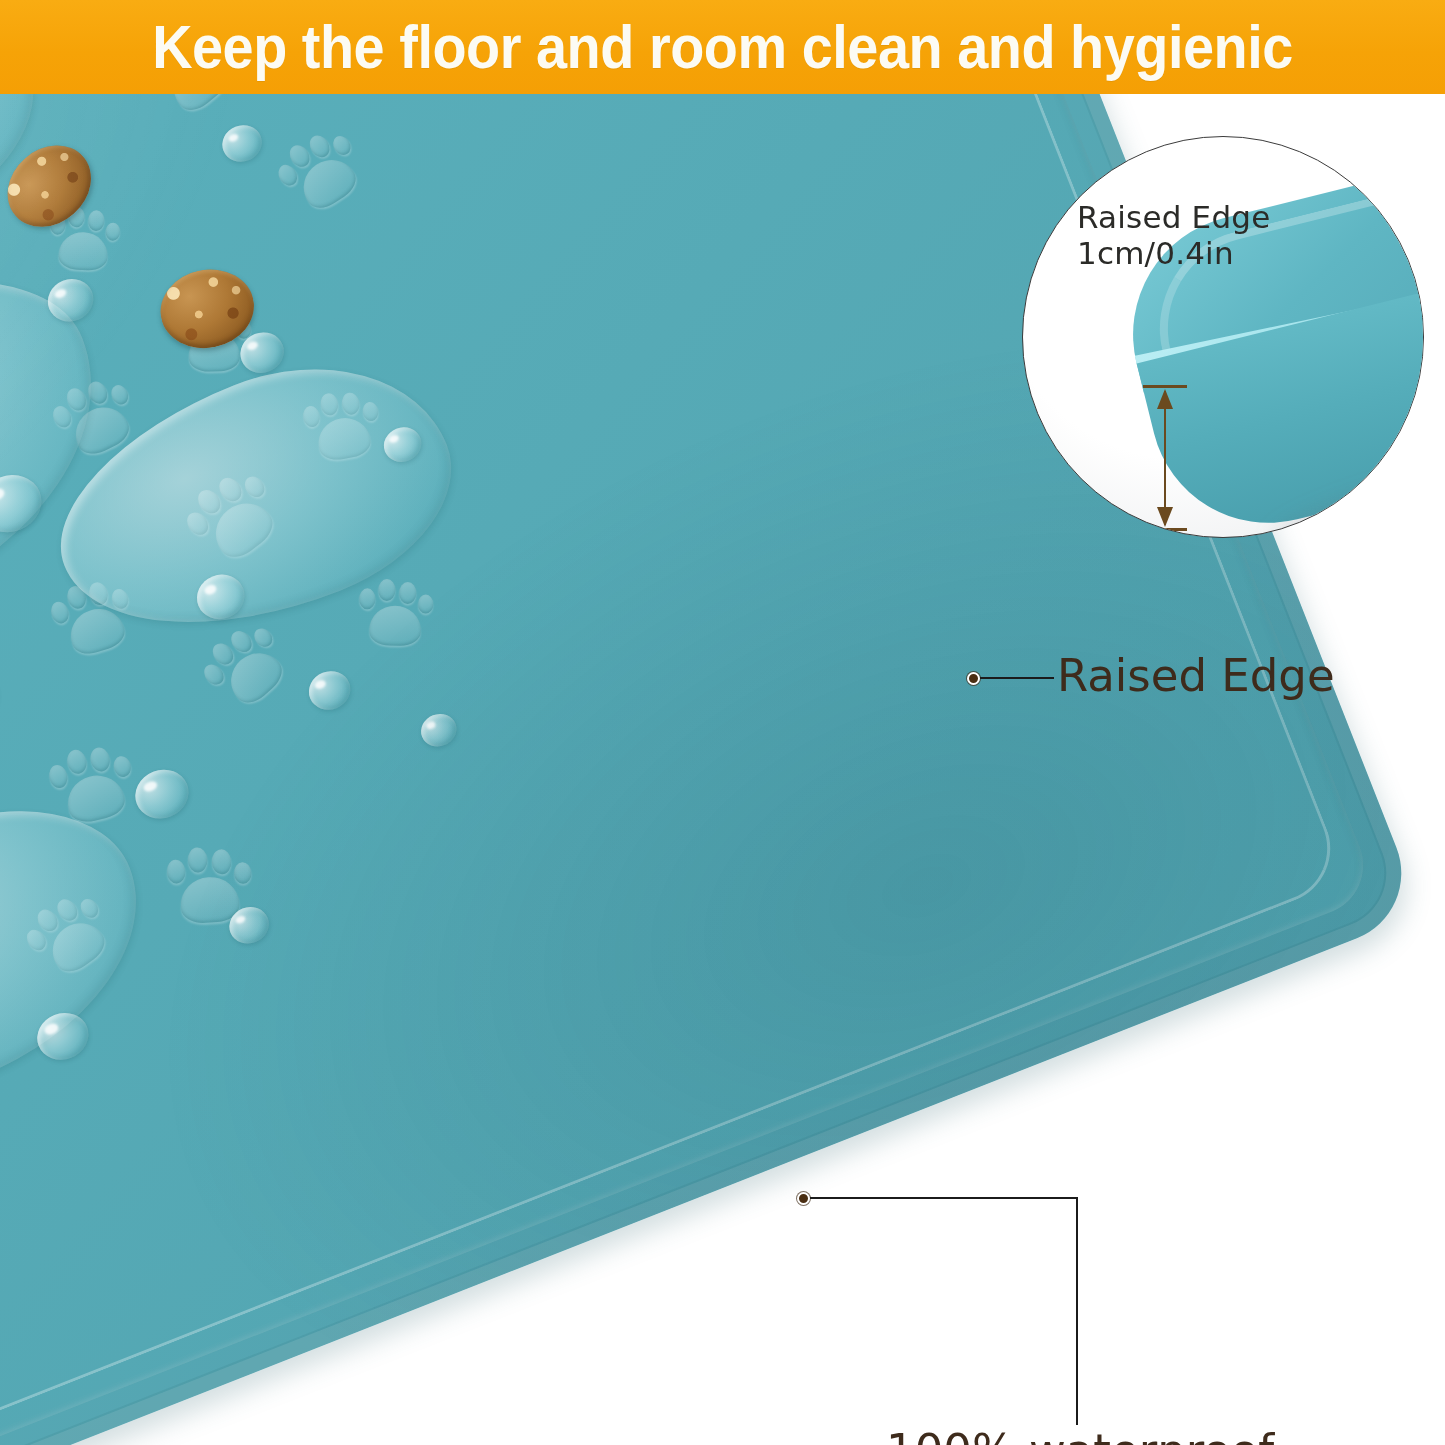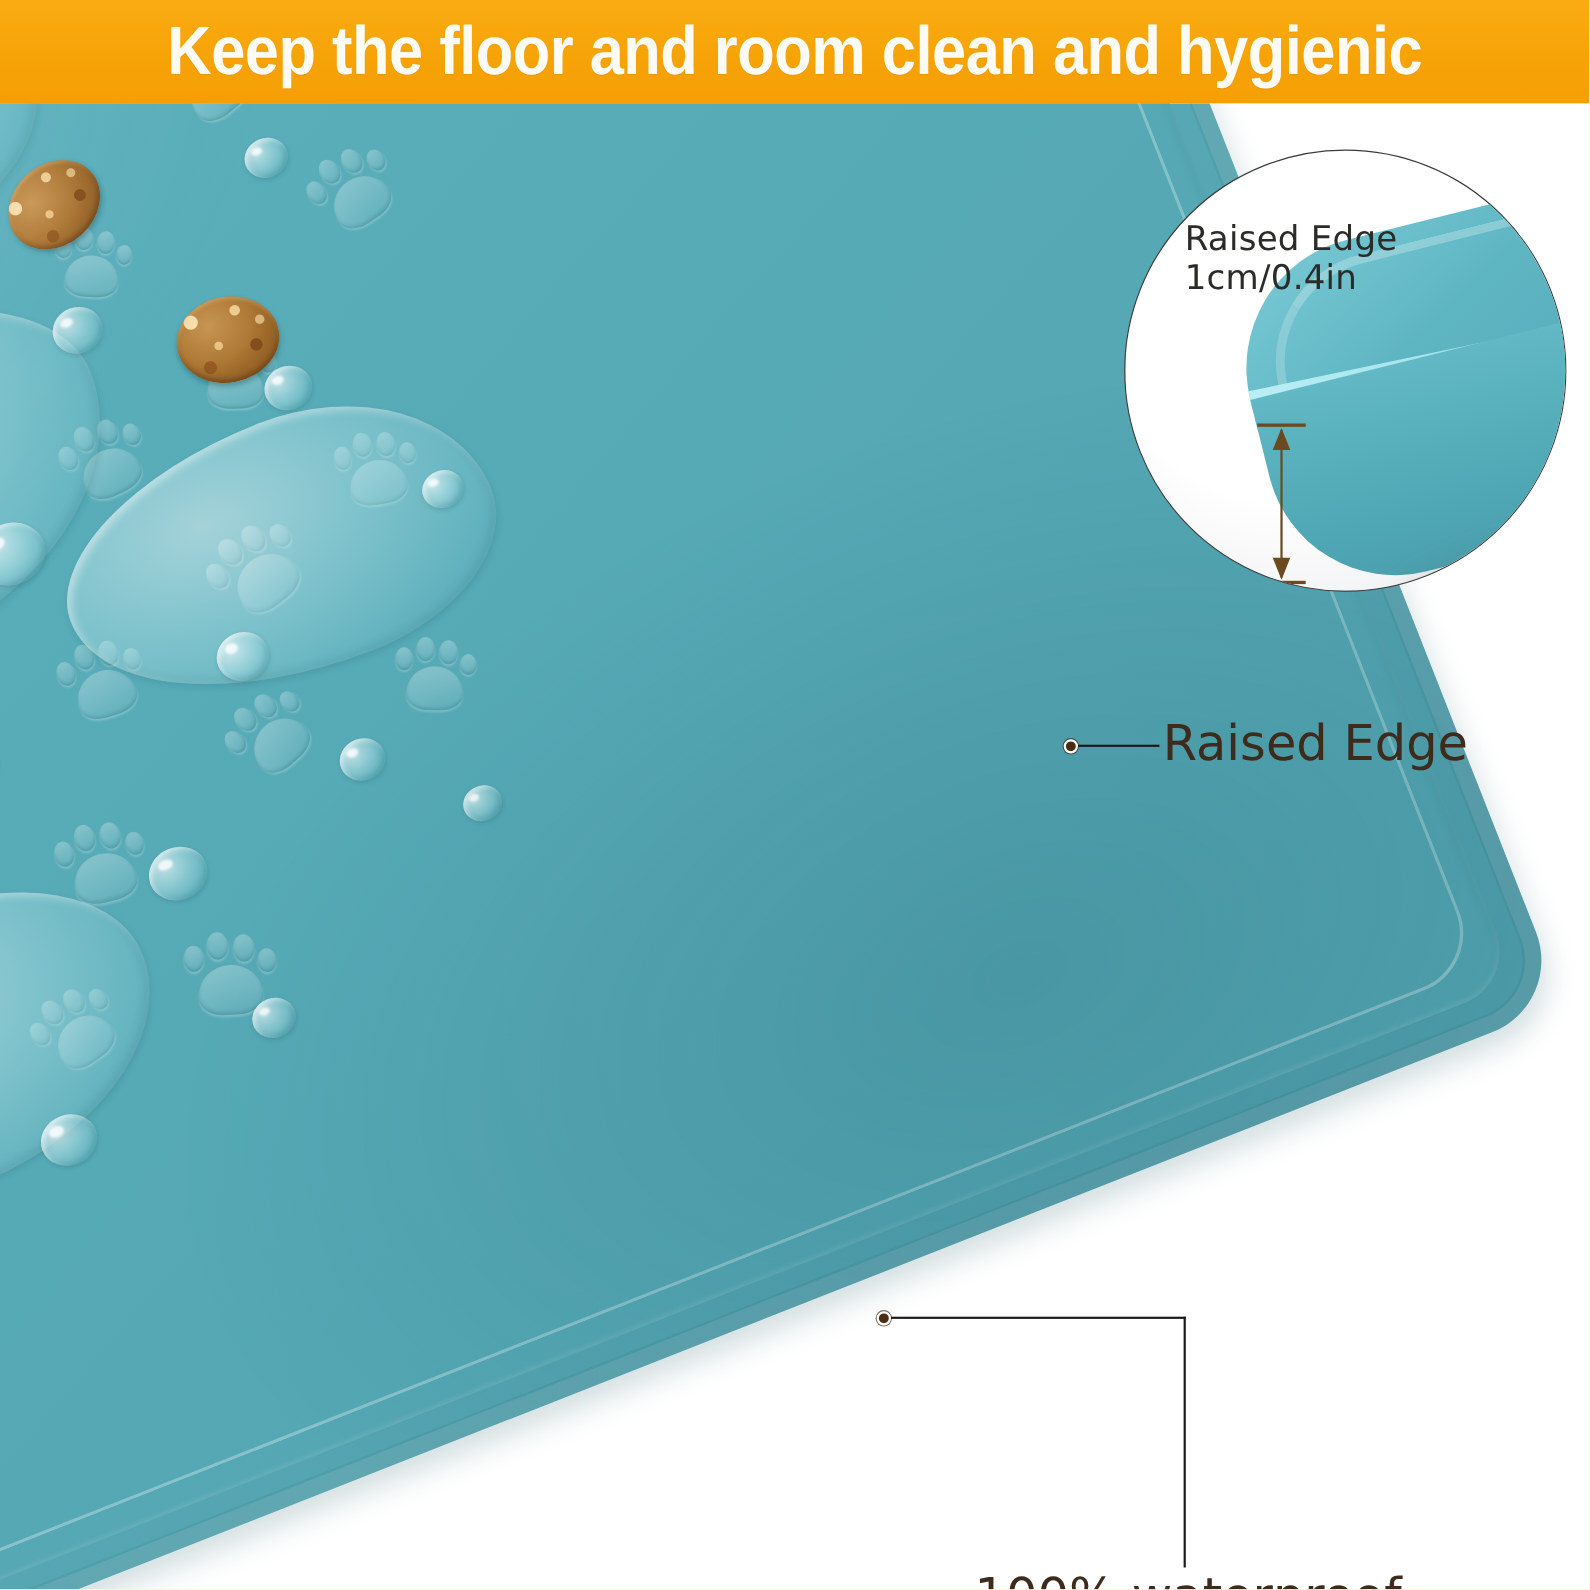--- a/index.html
+++ b/index.html
@@ -1,19 +1,19 @@
 <!DOCTYPE html>
 <html><head>
 <meta charset="utf-8">
 <style>
   html,body{margin:0;padding:0;background:#ffffff;}
   body{width:1445px;height:1445px;overflow:hidden;
        font-family:"Liberation Sans","DejaVu Sans",sans-serif;}
 
-  #stage{position:relative;width:1445px;height:1445px;background:#bef264;overflow:hidden;}
+  #stage{position:relative;width:1445px;height:1445px;background:#d946ef;overflow:hidden;}
 
   
   #banner{position:absolute;left:0;top:0;width:1445px;height:94px;
           background:#F7A70B;
           background-image:linear-gradient(180deg,#F9AC12 0%,#F6A307 55%,#F59F05 100%);
           overflow:hidden;}
   #banner-text{position:absolute;left:0;top:0;width:1445px;height:94px;
           display:flex;align-items:center;justify-content:center;
           color:#FCFBF3;
           font-family:"Liberation Sans","DejaVu Sans",sans-serif;

